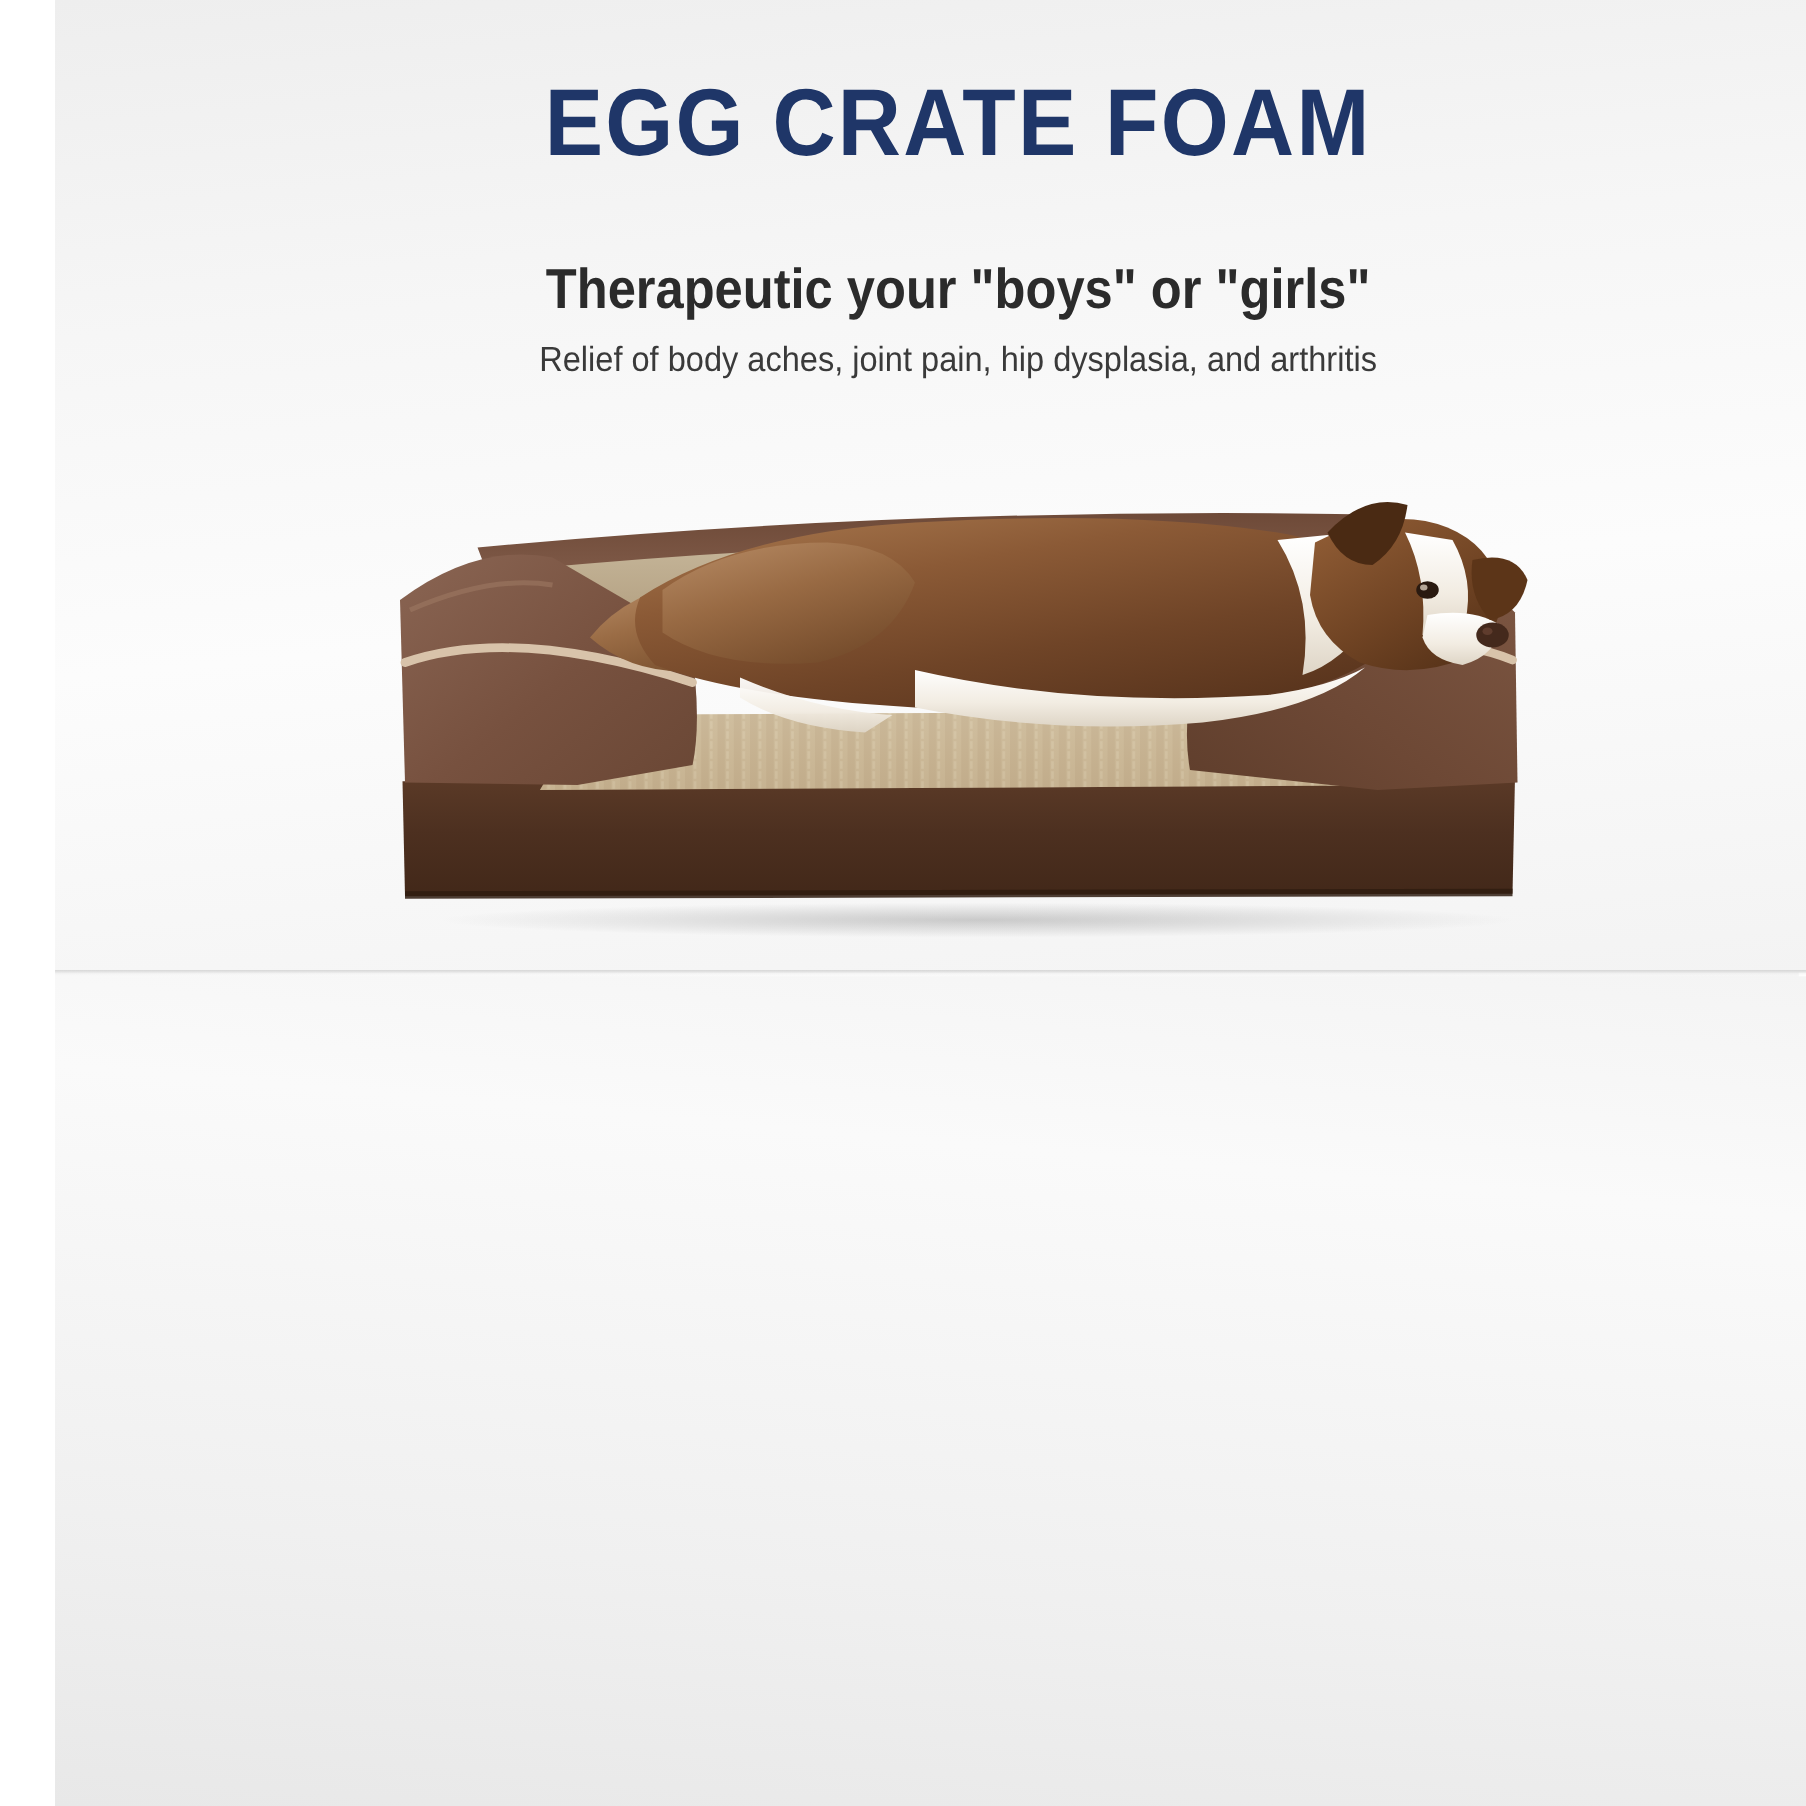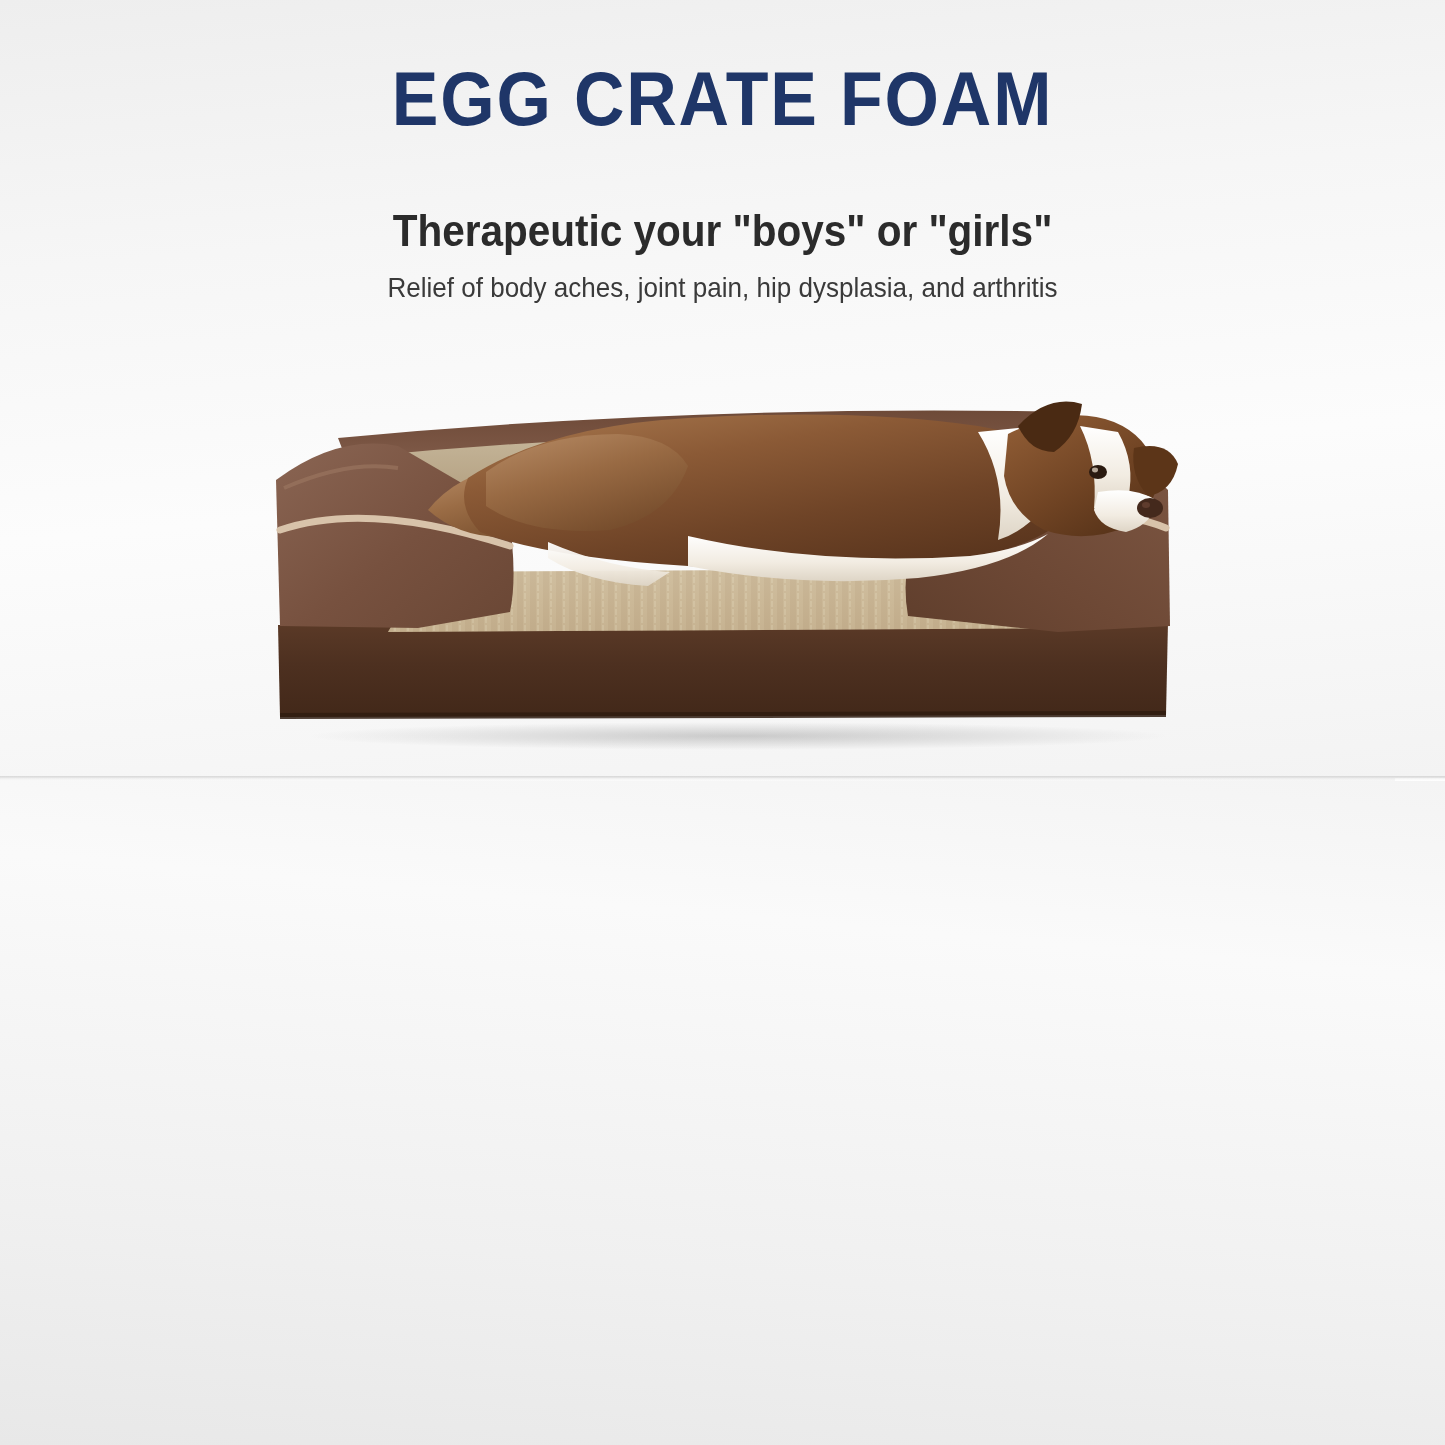--- a/index.html
+++ b/index.html
@@ -7,20 +7,21 @@
   html,body{
     width:1445px; height:1445px;
     font-family:"Liberation Sans", sans-serif;
     overflow:hidden;
   }
 
   #page{
     position:relative;
     width:1395px; height:1445px;
     background:linear-gradient(160deg,#efefef 0%,#f7f7f7 28%,#fbfbfb 52%,#f2f2f2 78%,#e9e9e9 100%);
+    margin-left:44px;
   }
 
   
   #panel-top{
     position:absolute; left:0; top:0; width:1445px; height:778px;
     background:linear-gradient(175deg,#eeeeee 0%,#f6f6f6 30%,#fcfcfc 60%,#f3f3f3 100%);
     overflow:hidden;
   }
 
   .divider{

